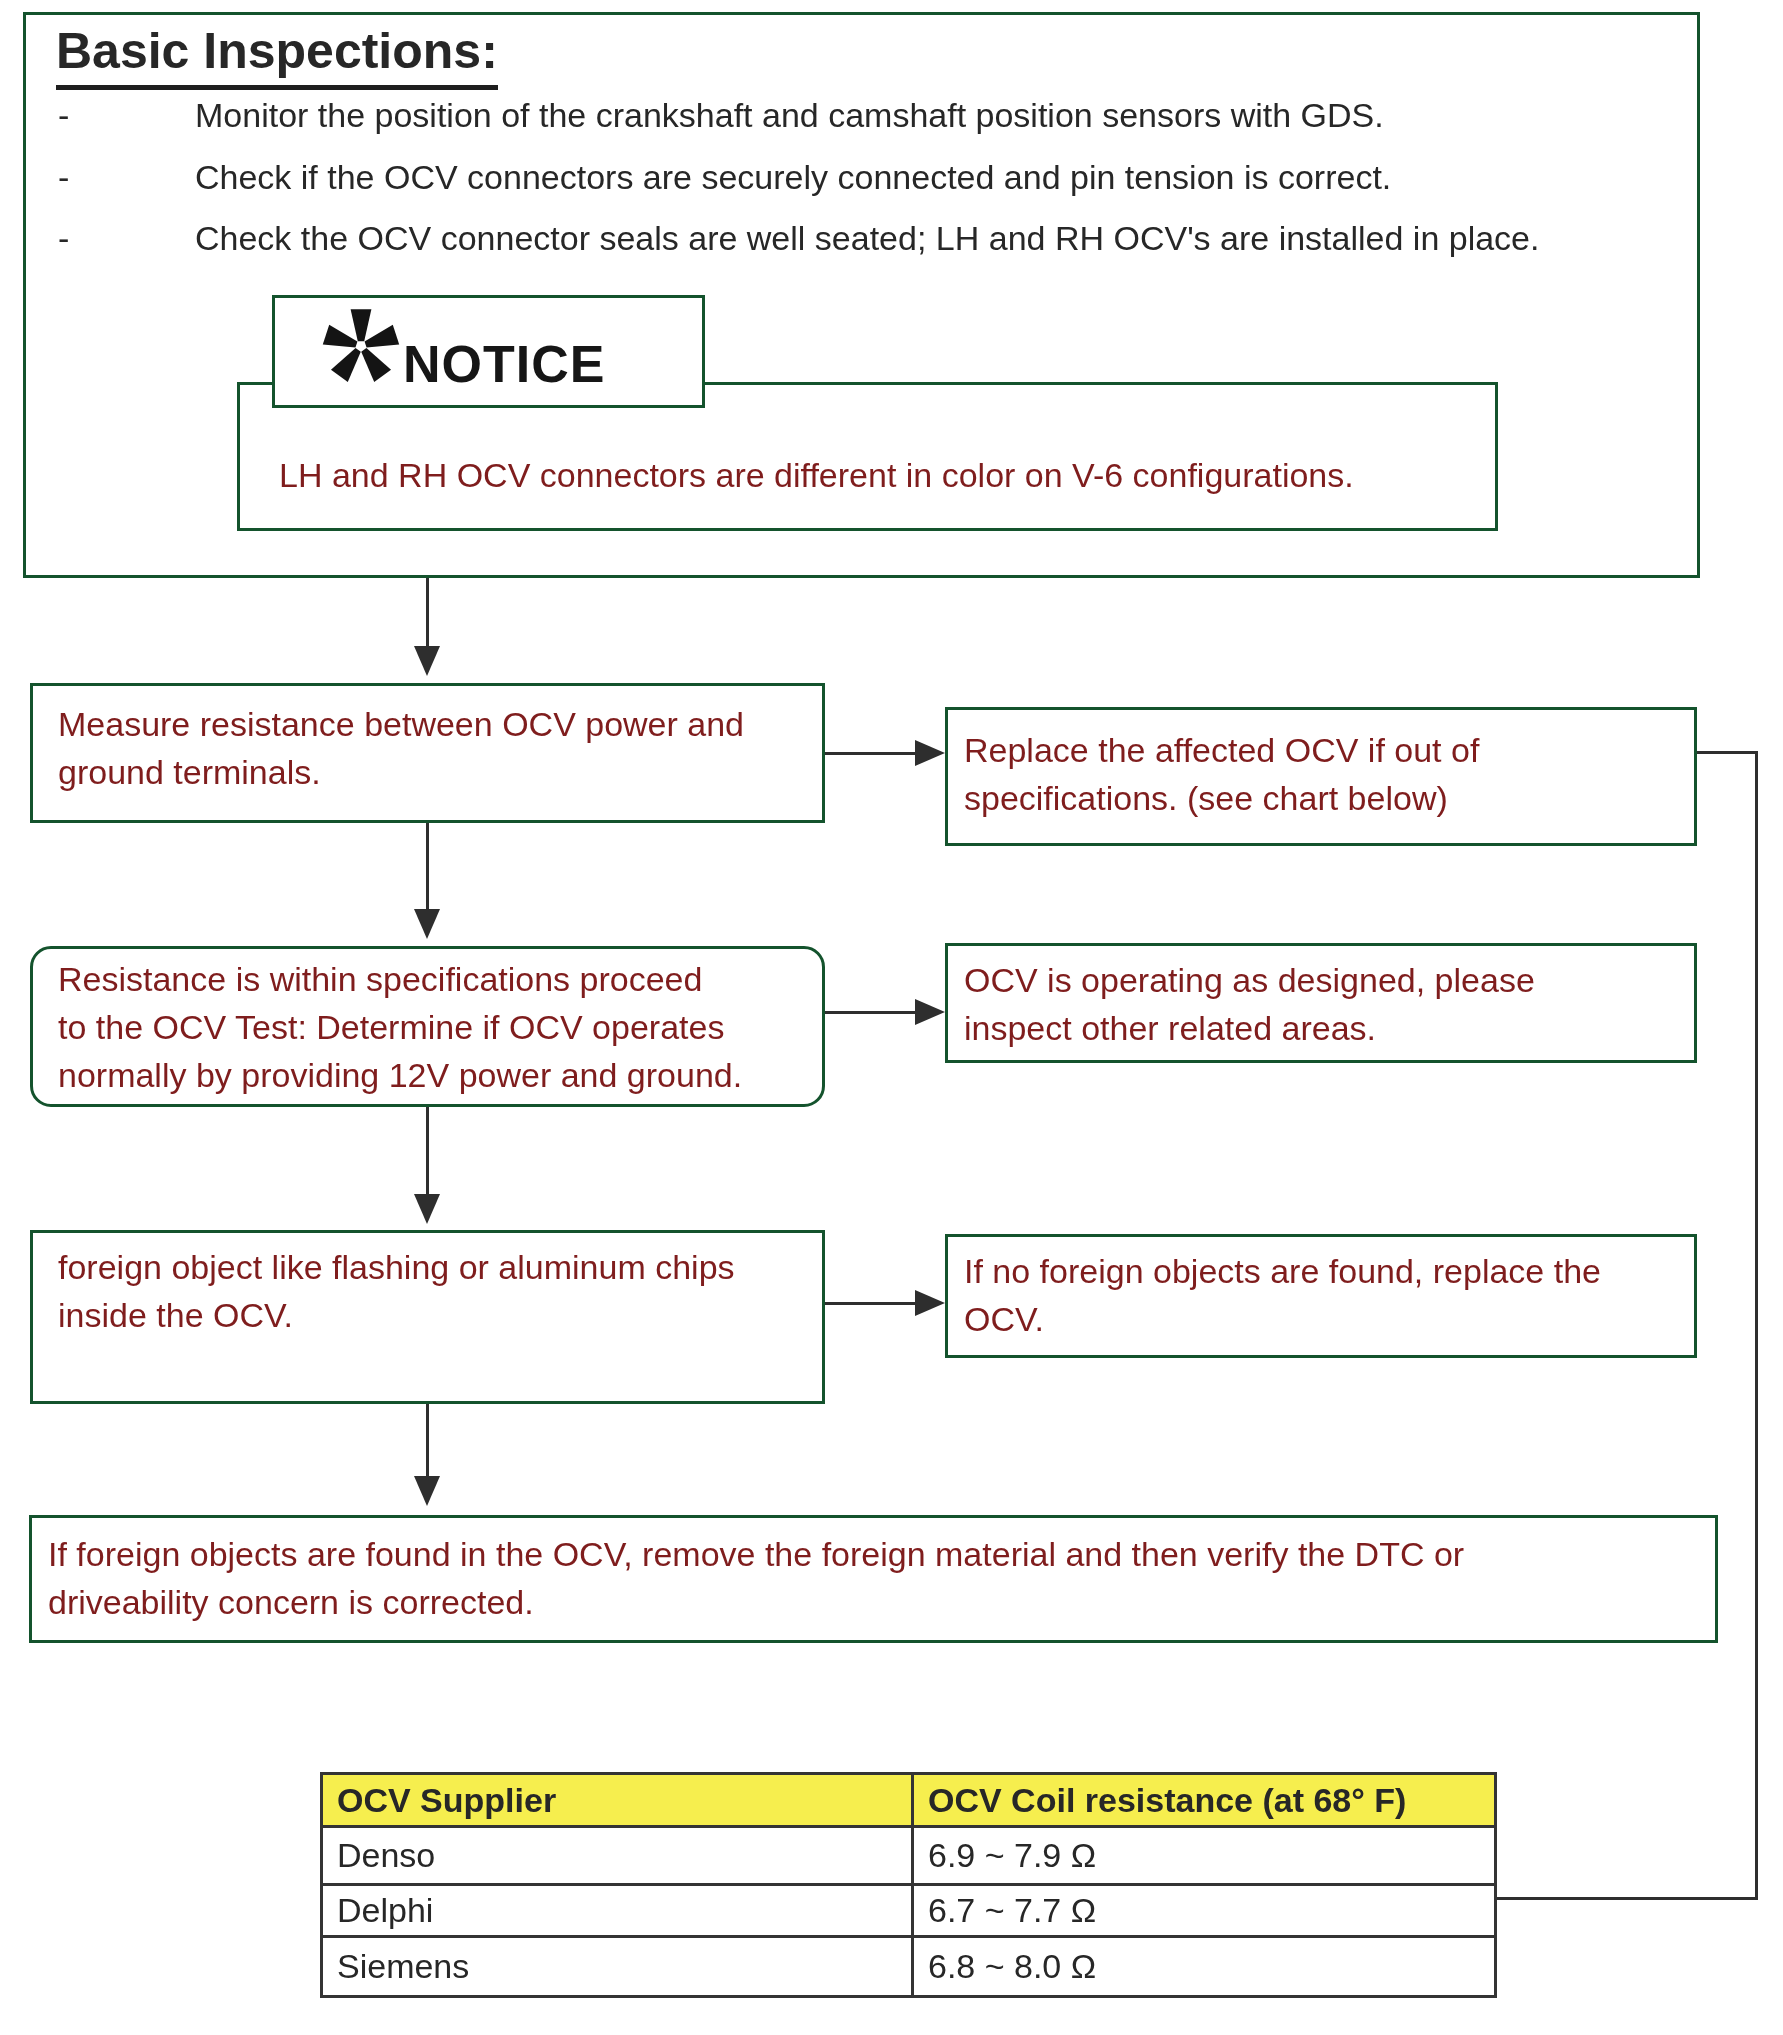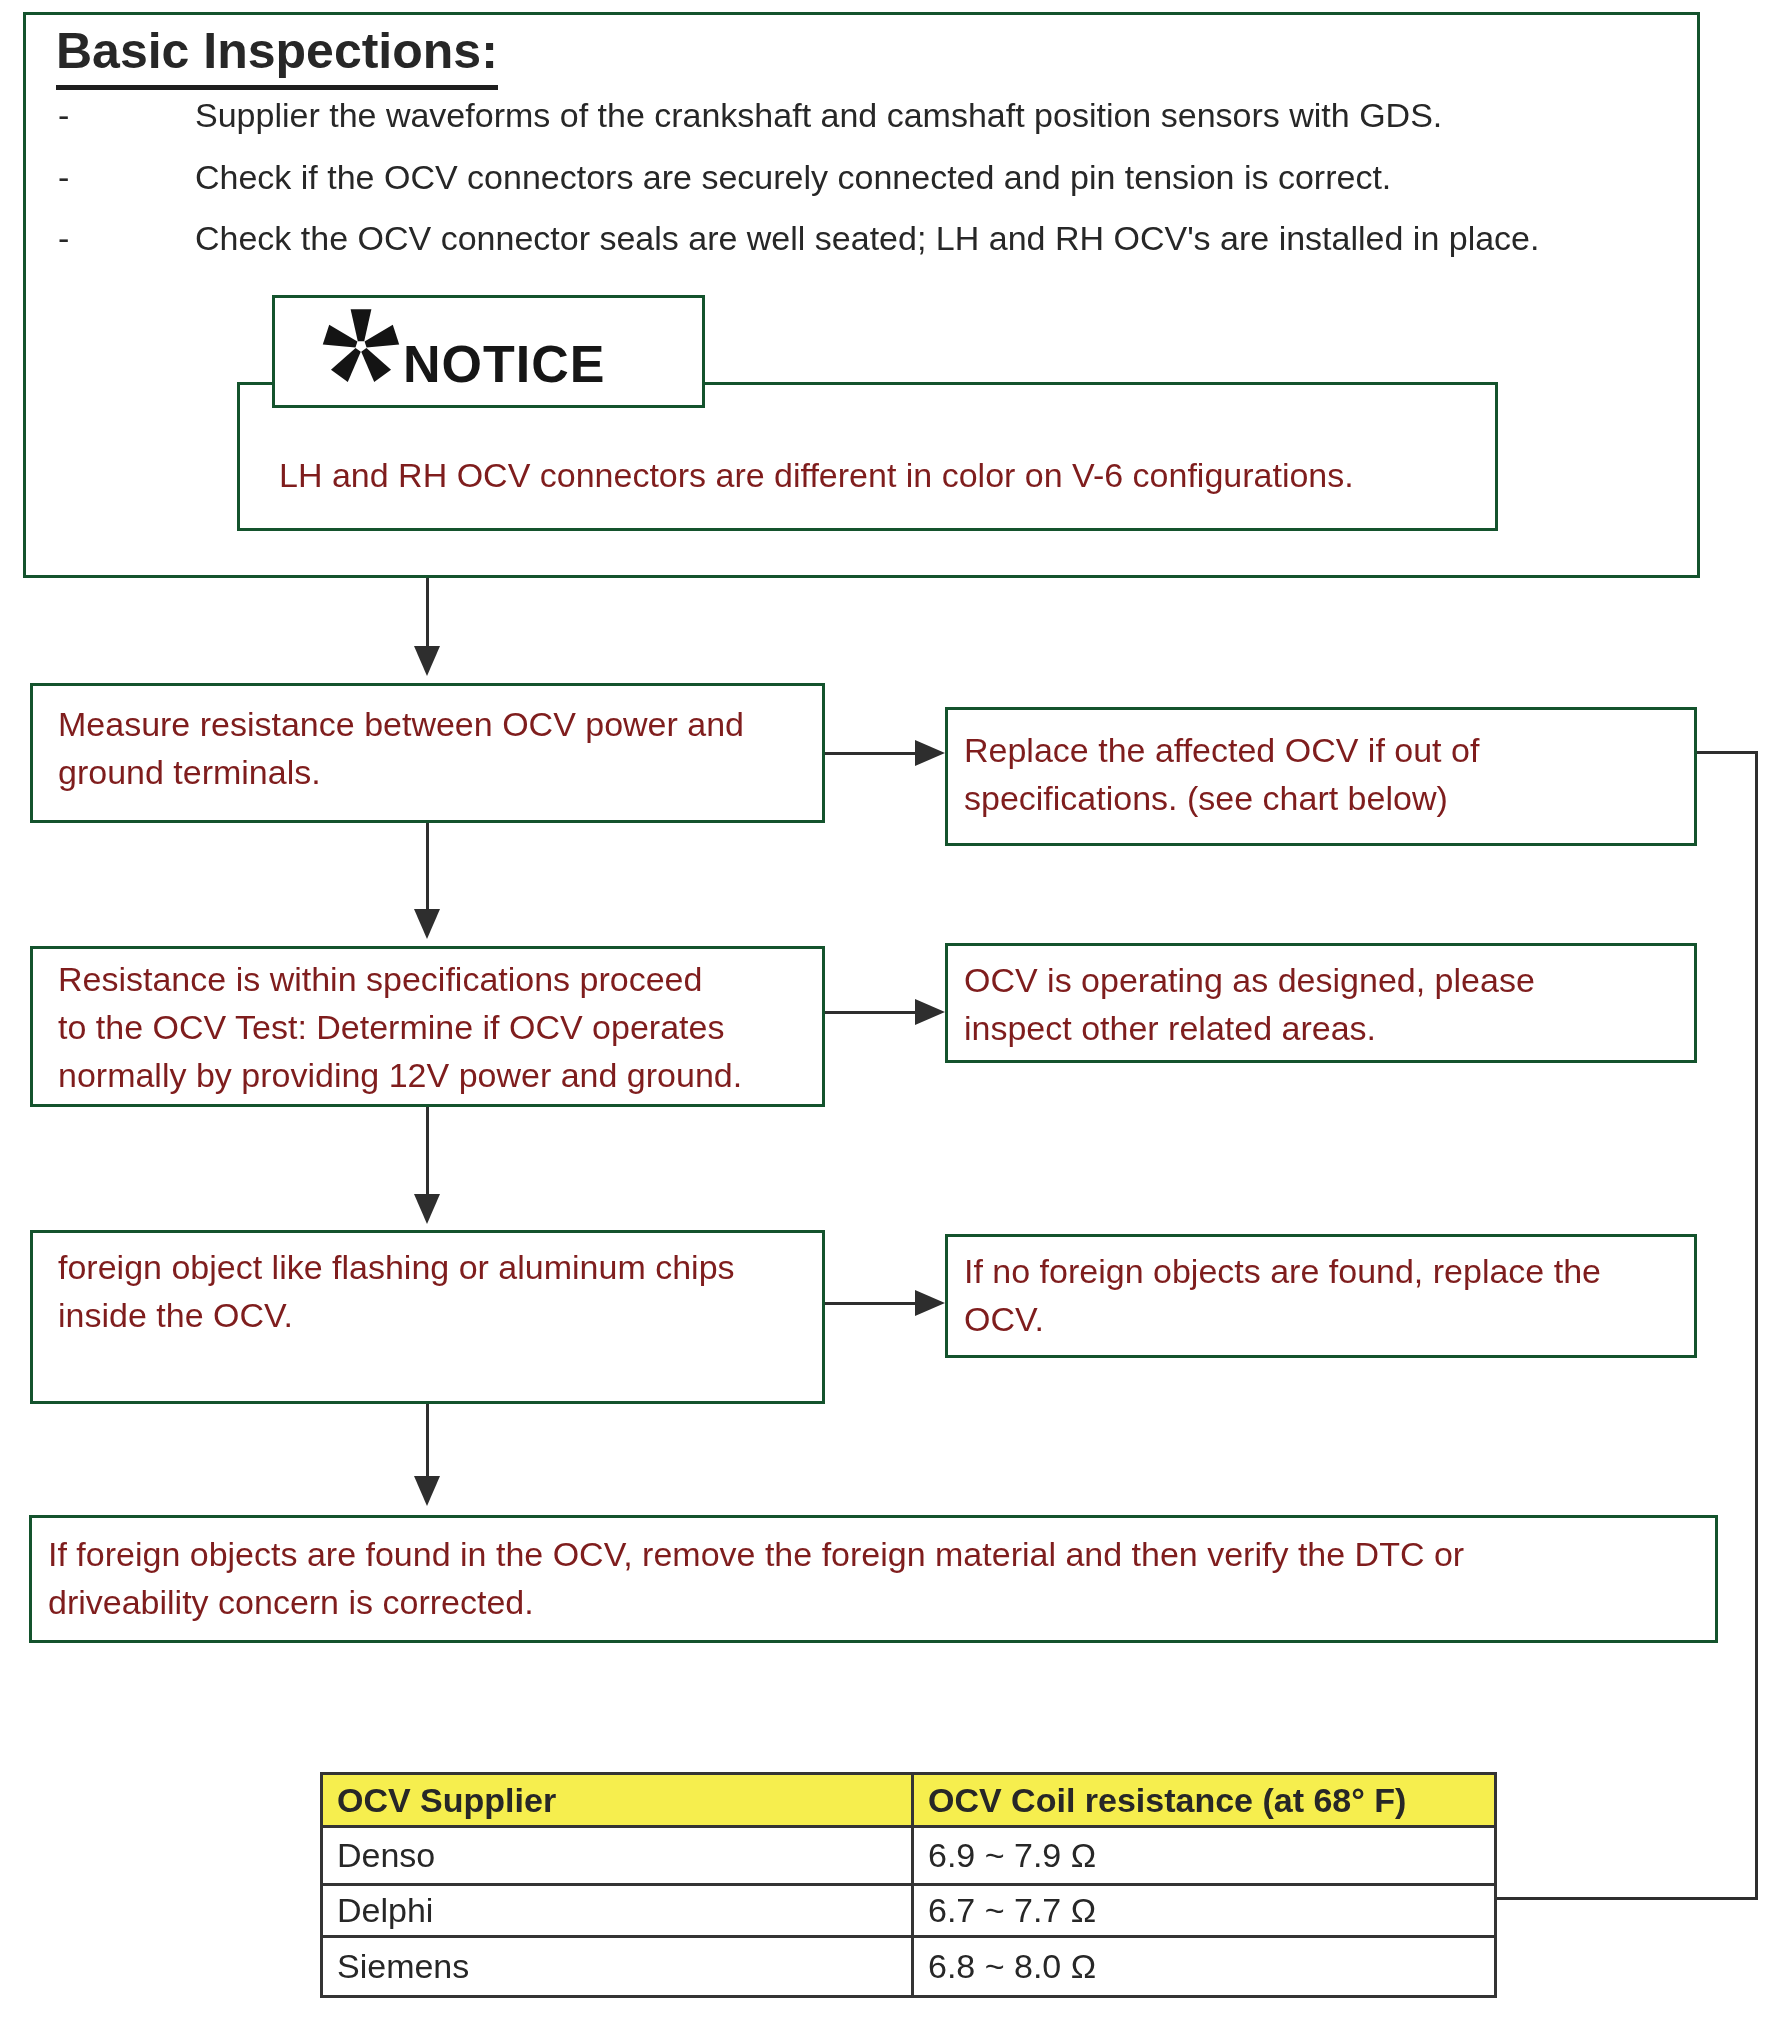--- a/index.html
+++ b/index.html
@@ -61,21 +61,21 @@
 <body>
 
 <div class="canvas">
 
   <div class="box" style="left:23px;top:12px;width:1677px;height:566px;"></div>
 
   <div class="heading">Basic Inspections:</div>
 
   <div class="bullet-row" style="top:93px;">
     <span class="bullet-dash">-</span>
-    <span class="bullet-text">Supplier the waveforms of the crankshaft and camshaft position sensors with GDS.</span>
+    <span class="bullet-text">Monitor the position of the crankshaft and camshaft position sensors with GDS.</span>
   </div>
   <div class="bullet-row" style="top:155px;">
     <span class="bullet-dash">-</span>
     <span class="bullet-text">Check if the OCV connectors are securely connected and pin tension is correct.</span>
   </div>
   <div class="bullet-row" style="top:216px;">
     <span class="bullet-dash">-</span>
     <span class="bullet-text">Check the OCV connector seals are well seated; LH and RH OCV's are installed in place.</span>
   </div>
 
@@ -115,21 +115,21 @@
   </div>
 
   <div class="line" style="left:1697px;top:751px;width:61px;height:3px;"></div>
   <div class="line" style="left:1755px;top:751px;width:3px;height:1149px;"></div>
   <div class="line" style="left:1496px;top:1897px;width:262px;height:3px;"></div>
   <div class="ah ah-left" style="left:1466px;top:1885px;"></div>
 
   <div class="line" style="left:426px;top:823px;width:3px;height:88px;"></div>
   <div class="ah ah-down" style="left:414px;top:909px;"></div>
 
-  <div class="box" style="left:30px;top:946px;width:795px;height:161px;">
+  <div class="box" style="left:30px;top:946px;width:795px;height:161px;border-radius:21px;">
     <div class="flowtext" style="position:absolute;left:25px;top:6px;">
       <div>Resistance is within specifications proceed</div>
       <div>to the OCV Test: Determine if OCV operates</div>
       <div>normally by providing 12V power and ground.</div>
     </div>
   </div>
   <div class="line" style="left:825px;top:1011px;width:92px;height:3px;"></div>
   <div class="ah ah-right" style="left:915px;top:999px;"></div>
   <div class="box" style="left:945px;top:943px;width:752px;height:120px;">
     <div class="flowtext" style="position:absolute;left:16px;top:10px;">

